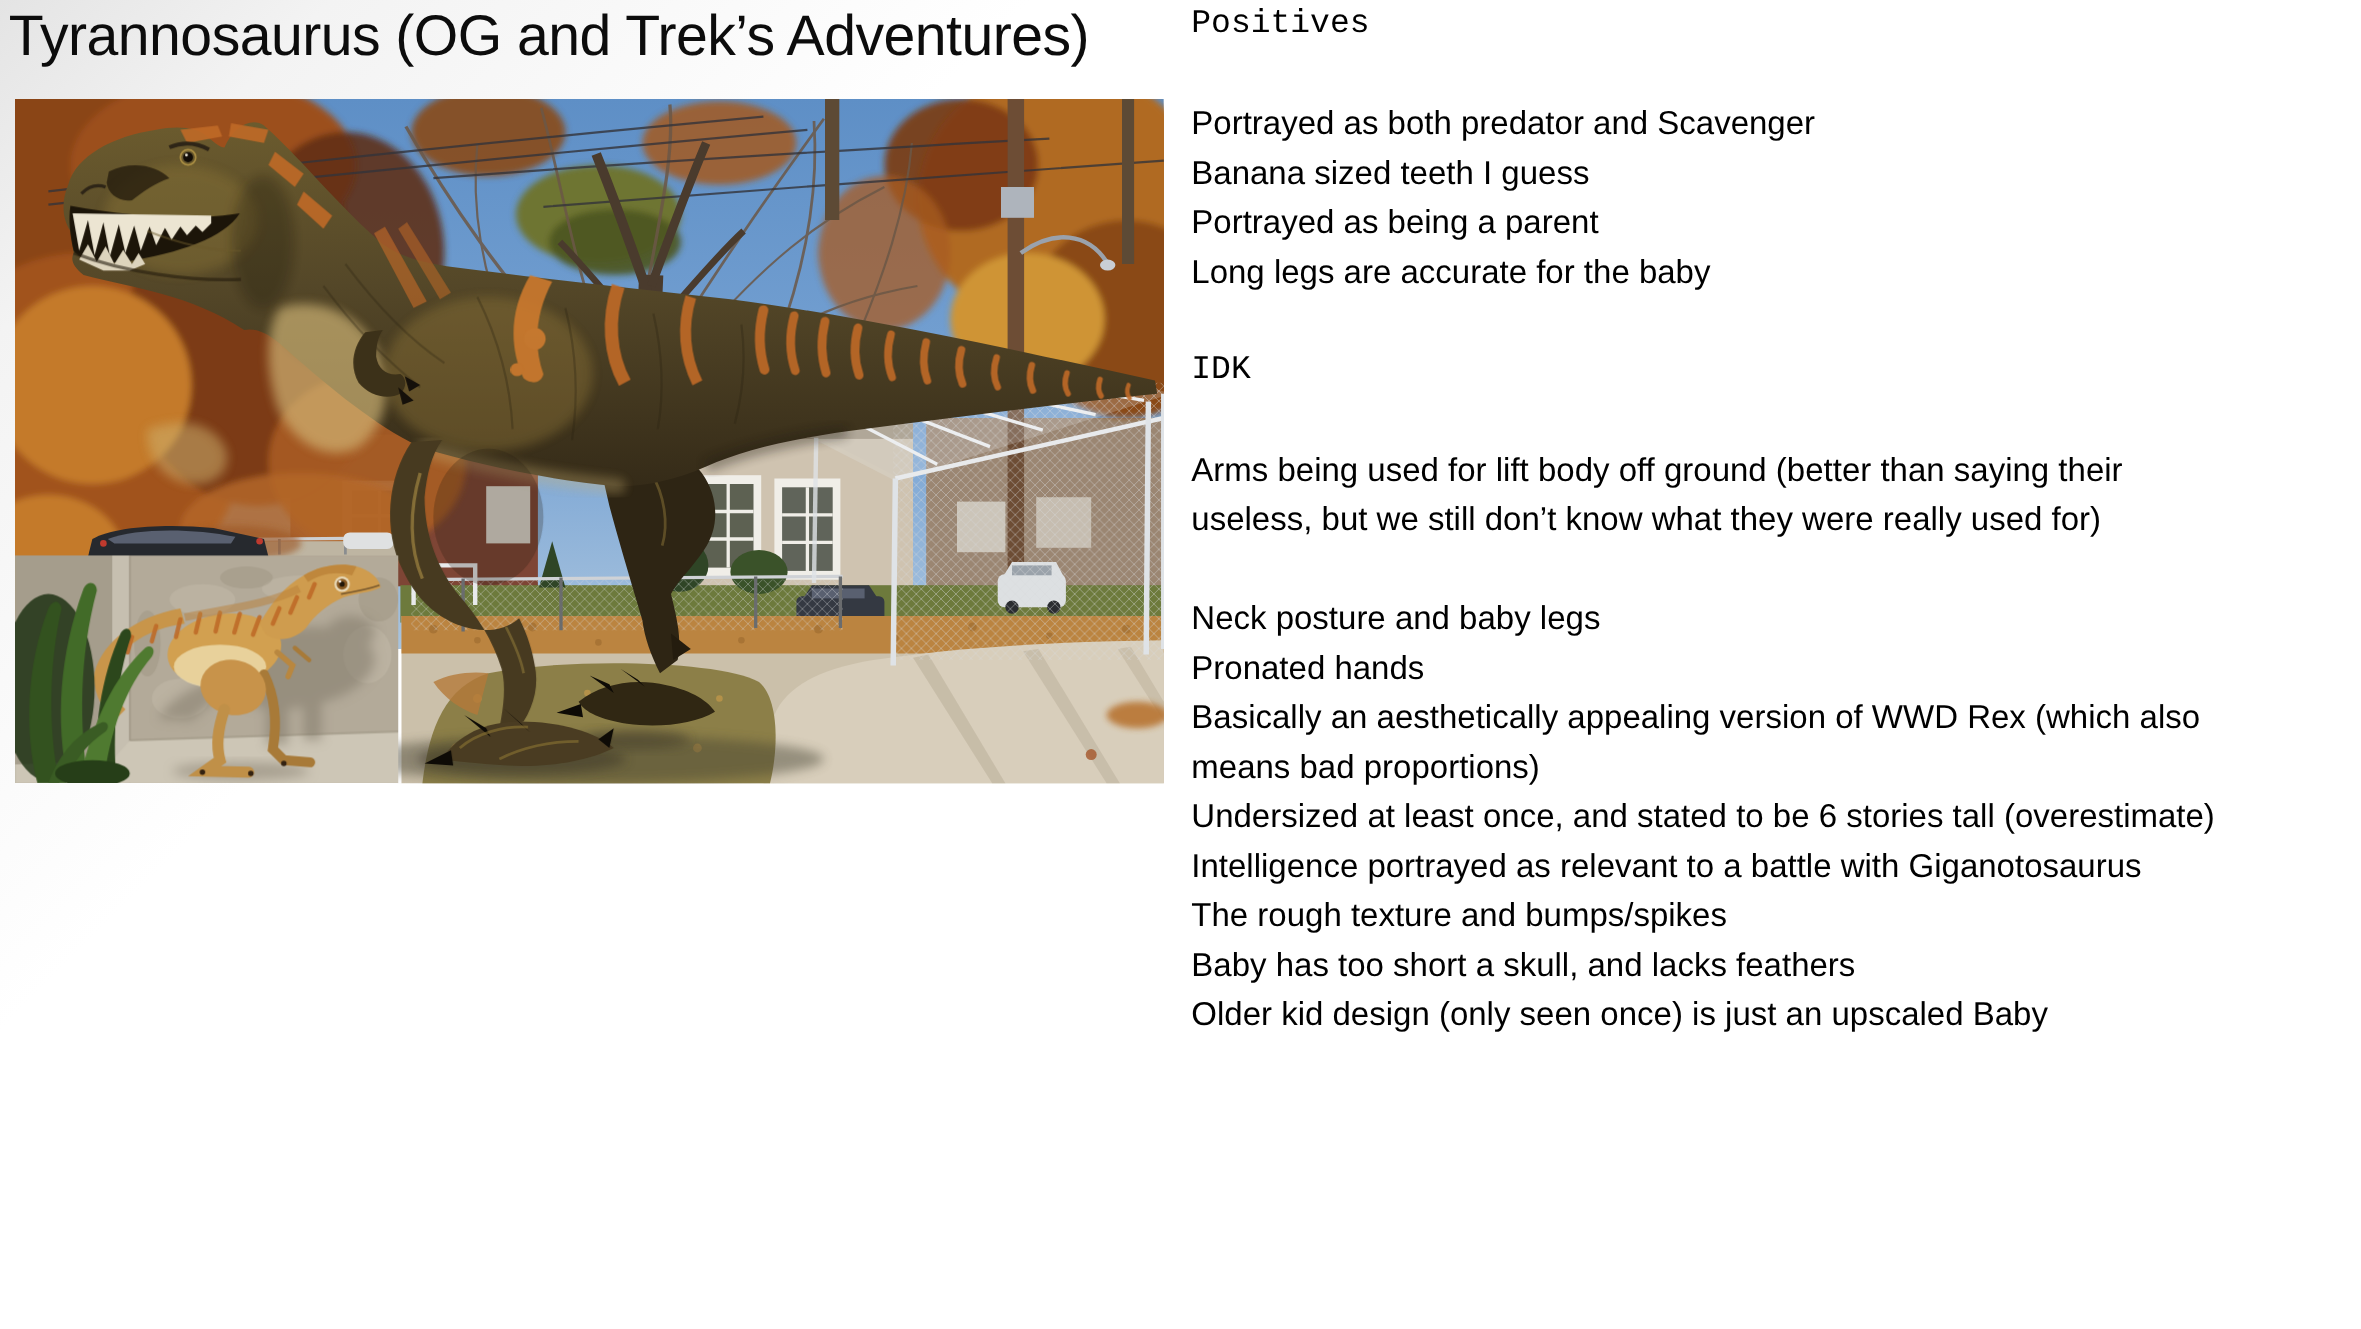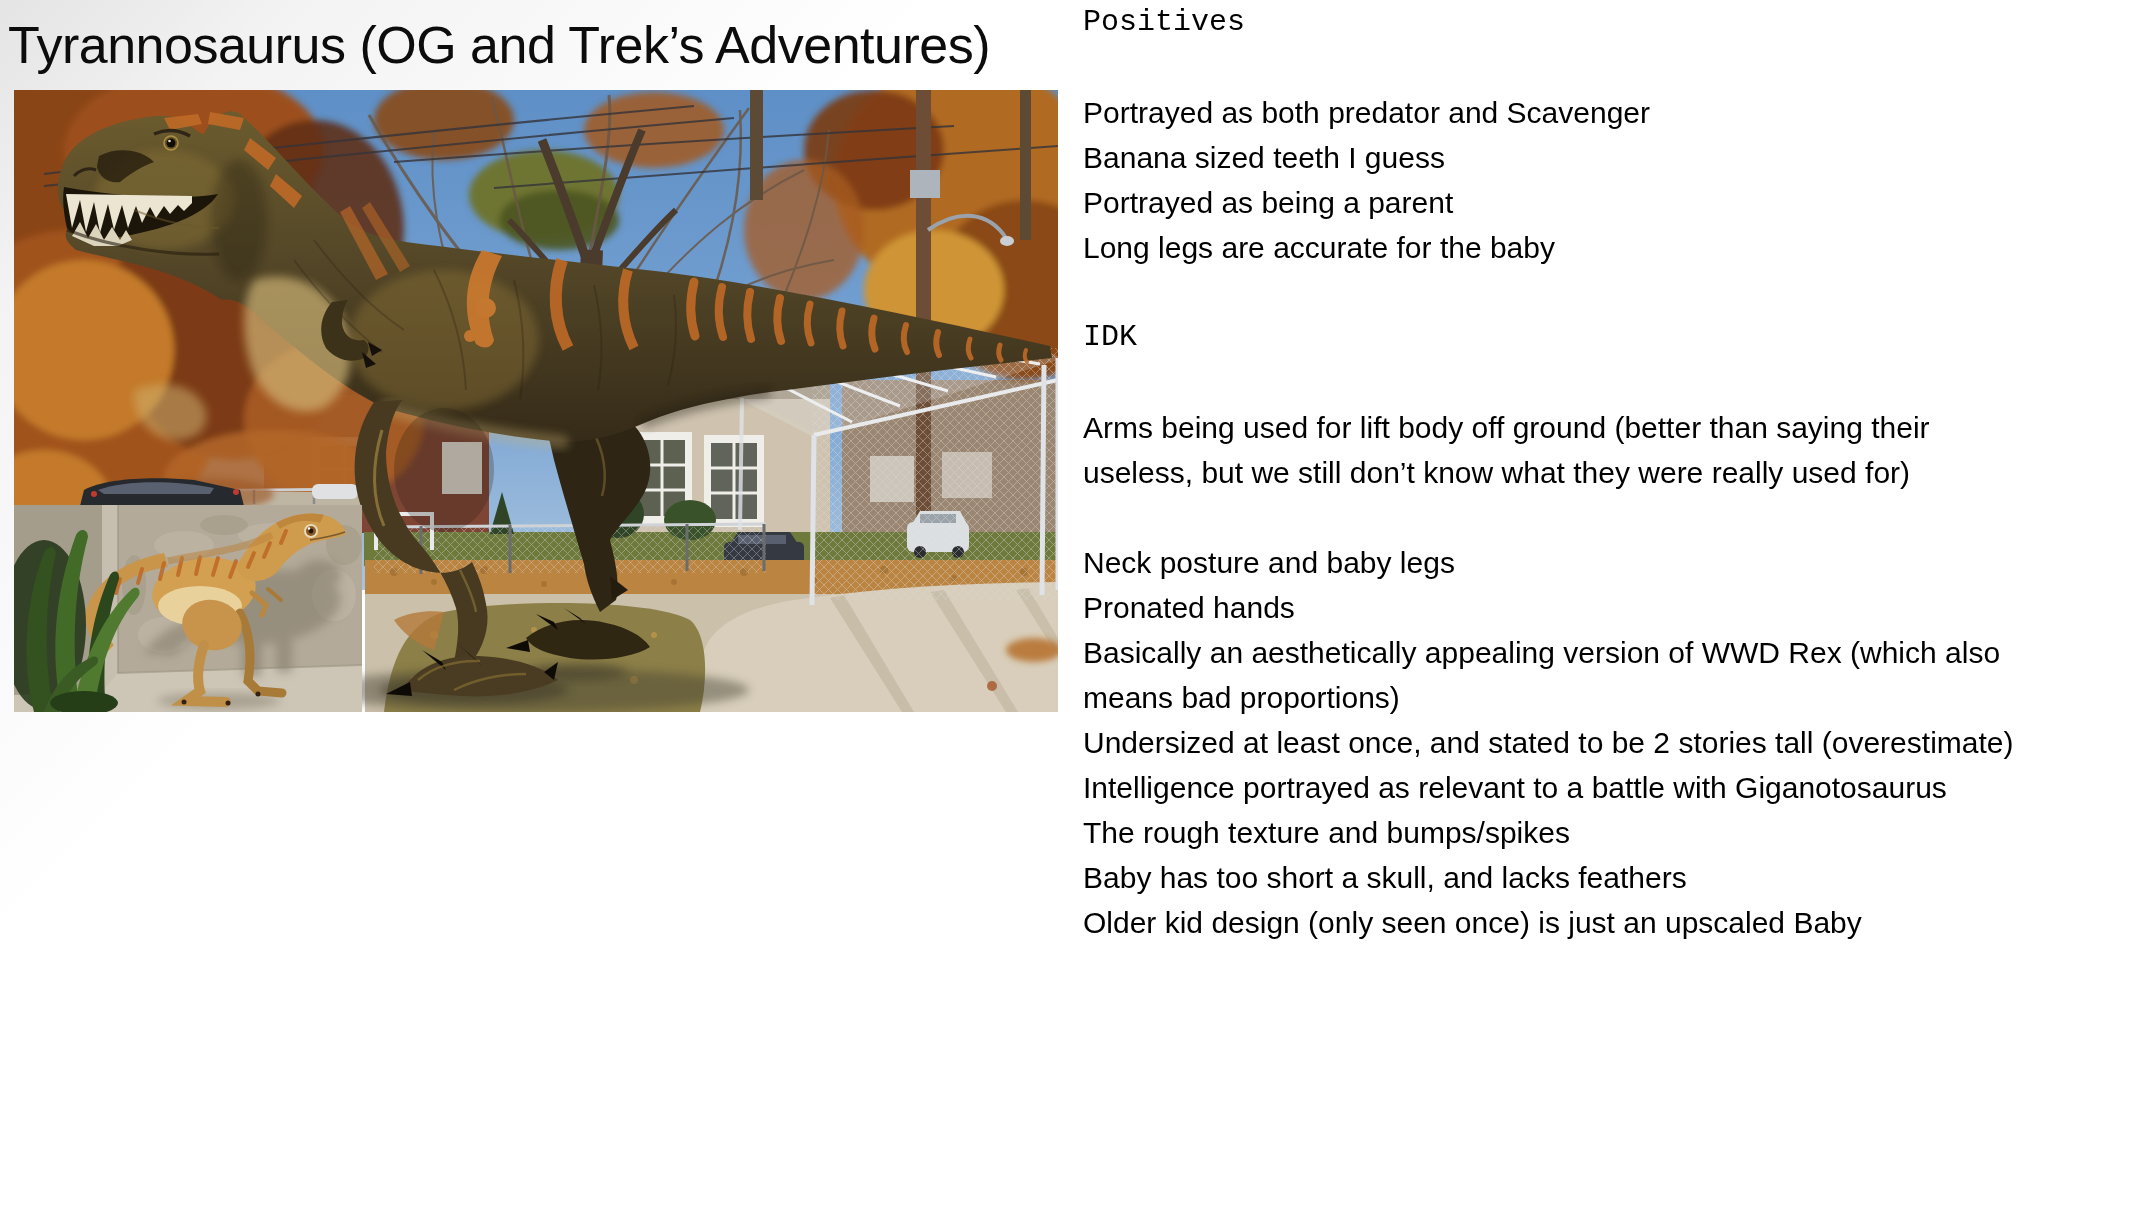--- a/index.html
+++ b/index.html
@@ -4,21 +4,21 @@
 <style>
   html,body{margin:0;padding:0;}
   body{
     width:2146px;height:1208px;overflow:hidden;position:relative;
     background:linear-gradient(135deg,#e4e4e4 0%,#f3f3f3 9%,#ffffff 28%,#ffffff 100%);
     font-family:"Liberation Sans",sans-serif;
     -webkit-font-smoothing:antialiased;
   }
   .slide{position:absolute;inset:0;}
   .slide-title{
-    position:absolute;left:8px;top:16px;margin:0;
+    position:absolute;left:8px;top:4px;margin:0;
     font-size:52px;font-weight:400;color:#0c0c0c;line-height:1.15;
     white-space:nowrap;letter-spacing:-0.5px;
   }
   .photo{position:absolute;left:14px;top:90px;width:1044px;height:622px;margin:0;}
   .photo svg{display:block;}
   .notes{
     position:absolute;left:1083px;top:0px;width:1060px;
     font-size:30px;line-height:45px;color:#000;
   }
   .note-sec{margin:0 0 45px 0;}
@@ -421,21 +421,21 @@
     <div class="note-sec">
       <div class="note-line note-heading">IDK</div>
       <div class="note-line">Arms being used for lift body off ground (better than saying their</div>
       <div class="note-line">useless, but we still don’t know what they were really used for)</div>
     </div>
     <div class="note-sec">
       <div class="note-line">Neck posture and baby legs</div>
       <div class="note-line">Pronated hands</div>
       <div class="note-line">Basically an aesthetically appealing version of WWD Rex (which also</div>
       <div class="note-line">means bad proportions)</div>
-      <div class="note-line">Undersized at least once, and stated to be 2 stories tall (overestimate)</div>
+      <div class="note-line">Undersized at least once, and stated to be 6 stories tall (overestimate)</div>
       <div class="note-line">Intelligence portrayed as relevant to a battle with Giganotosaurus</div>
       <div class="note-line">The rough texture and bumps/spikes</div>
       <div class="note-line">Baby has too short a skull, and lacks feathers</div>
       <div class="note-line">Older kid design (only seen once) is just an upscaled Baby</div>
     </div>
   </div>
 
 </div>
 
 </body></html>

